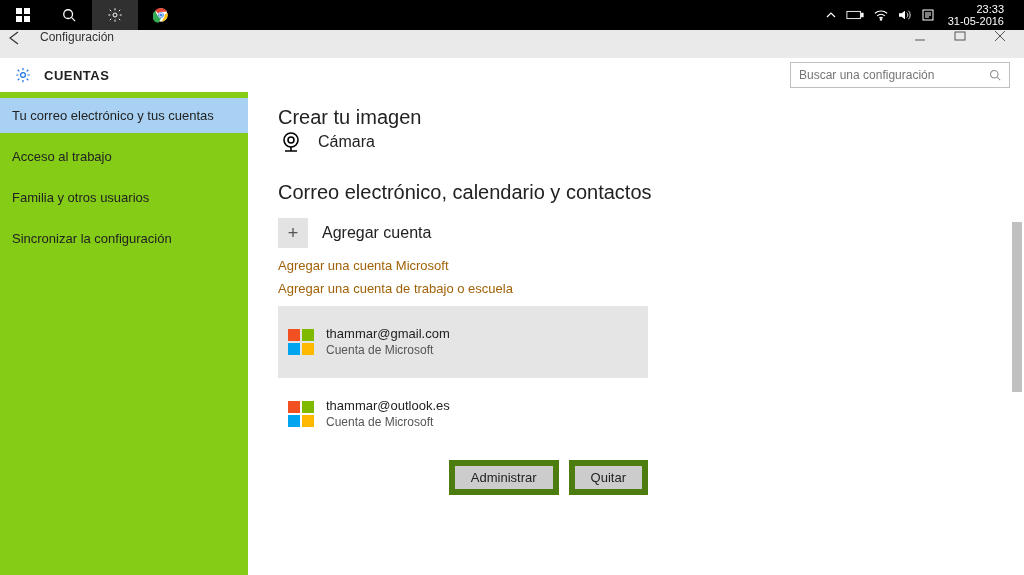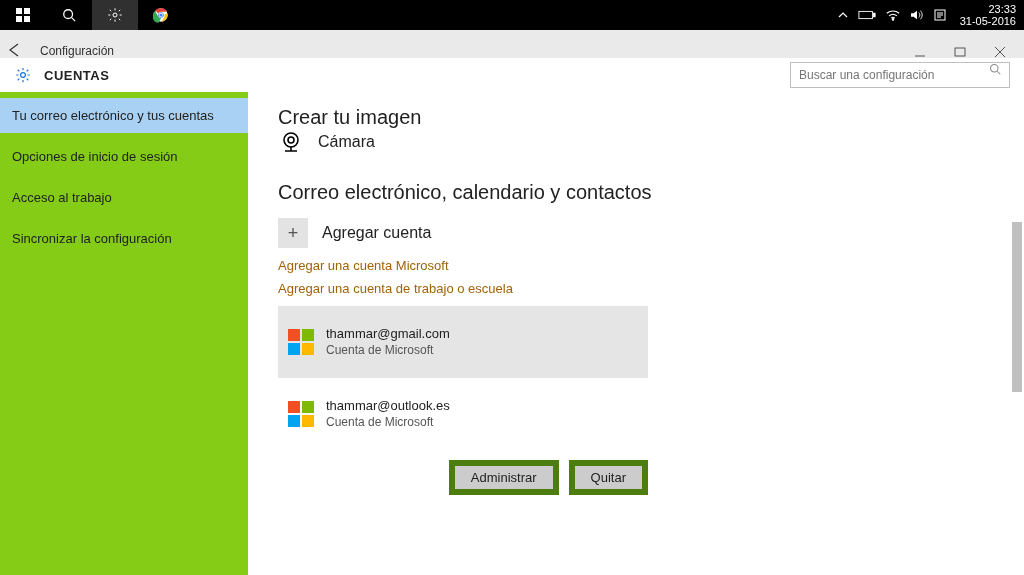--- a/index.html
+++ b/index.html
@@ -3,36 +3,36 @@
 <meta charset="utf-8">
 <style>
 * { margin:0; padding:0; box-sizing:border-box; font-family:"Segoe UI",Tahoma,sans-serif; }
 body { width:1024px; height:575px; background:#fff; overflow:hidden; position:relative; }
 
 
 .taskbar { width:100%; height:30px; background:#000; display:flex; align-items:center; color:#fff; position:relative; }
 .tb-left { display:flex; height:100%; }
 .tb-btn { width:46px; height:100%; display:flex; align-items:center; justify-content:center; font-size:14px; }
 .tb-btn.active { background:#303030; }
-.tb-right { position:absolute; right:0; top:0; height:100%; display:flex; align-items:center; gap:8px; padding:0 8px; font-size:11px; }
+.tb-right { position:absolute; right:12px; top:0; height:100%; display:flex; align-items:center; gap:8px; padding:0 8px; font-size:11px; }
 .tb-clock { text-align:right; line-height:12px; padding-left:6px; }
 .tray-icons { display:flex; gap:10px; align-items:center; }
 
 
-.titlebar { height:28px; background:#eaeaea; display:flex; align-items:flex-end; padding:0 6px; color:#333; }
+.titlebar { height:28px; background:#eaeaea; display:flex; align-items:flex-start; padding:0 6px; color:#333; }
 .titlebar .back { width:28px; text-align:center; font-size:16px; }
 .titlebar .title { font-size:12px; margin-left:6px; }
 .titlebar .win-ctrls { margin-left:auto; display:flex; gap:22px; font-size:12px; padding-right:6px; color:#555;}
 .win-ctrls span { width:18px; text-align:center; }
 
 
 .header-row { height:34px; background:#fff; display:flex; align-items:center; padding:4px 14px; border-bottom:0; }
 .gear { color:#1976d2; font-size:16px; margin-right:12px; }
 .section-title { font-weight:600; font-size:13px; letter-spacing:0.5px; color:#222; }
-.search-wrap { margin-left:auto; display:flex; border:1px solid #bfbfbf; width:220px; height:26px; background:#fff; padding:0 8px; color:#777; font-size:12px;gap:36px; }
+.search-wrap { margin-left:auto; display:flex; align-items:center; border:1px solid #bfbfbf; width:220px; height:26px; background:#fff; padding:0 8px; color:#777; font-size:12px;gap:36px; }
 .search-wrap input { border:none; outline:none; width:100%; font-size:12px; color:#333; }
 .search-wrap .mag { font-size:12px; color:#888; }
 
 
 .body { display:flex; height:calc(575px - 30px - 28px - 34px); position:relative; }
 
 
 .sidebar { width:248px; background:#84cc16; padding-top:6px; font-size:13px; }
 .side-item { padding:10px 12px; color:#222; cursor:default; }
 .side-item.active { background:#a9d1f3; }
@@ -186,22 +186,22 @@
           <line x1="11" y1="11" x2="15" y2="15"></line>
         </svg>
     </span>
   </div>
 </div>
 
 <div class="body">
 
   <div class="sidebar">
     <div class="side-item active"><span>Tu correo electrónico y tus cuentas</span></div>
-    <div class="side-item"><span>Opciones de inicio de sesión</span></div>
     <div class="side-item"><span>Acceso al trabajo</span></div>
+    <div class="side-item"><span>Familia y otros usuarios</span></div>
     <div class="side-item"><span>Sincronizar la configuración</span></div>
   </div>
 
   <div class="main">
 
     <div class="h1">Crear tu imagen</div>
     <div class="row">
       <span class="cam-icon">
         <svg width="26" height="26" viewBox="0 0 26 26" fill="none" stroke="#000" stroke-width="1.6">
             <circle cx="13" cy="11" r="7"></circle>

